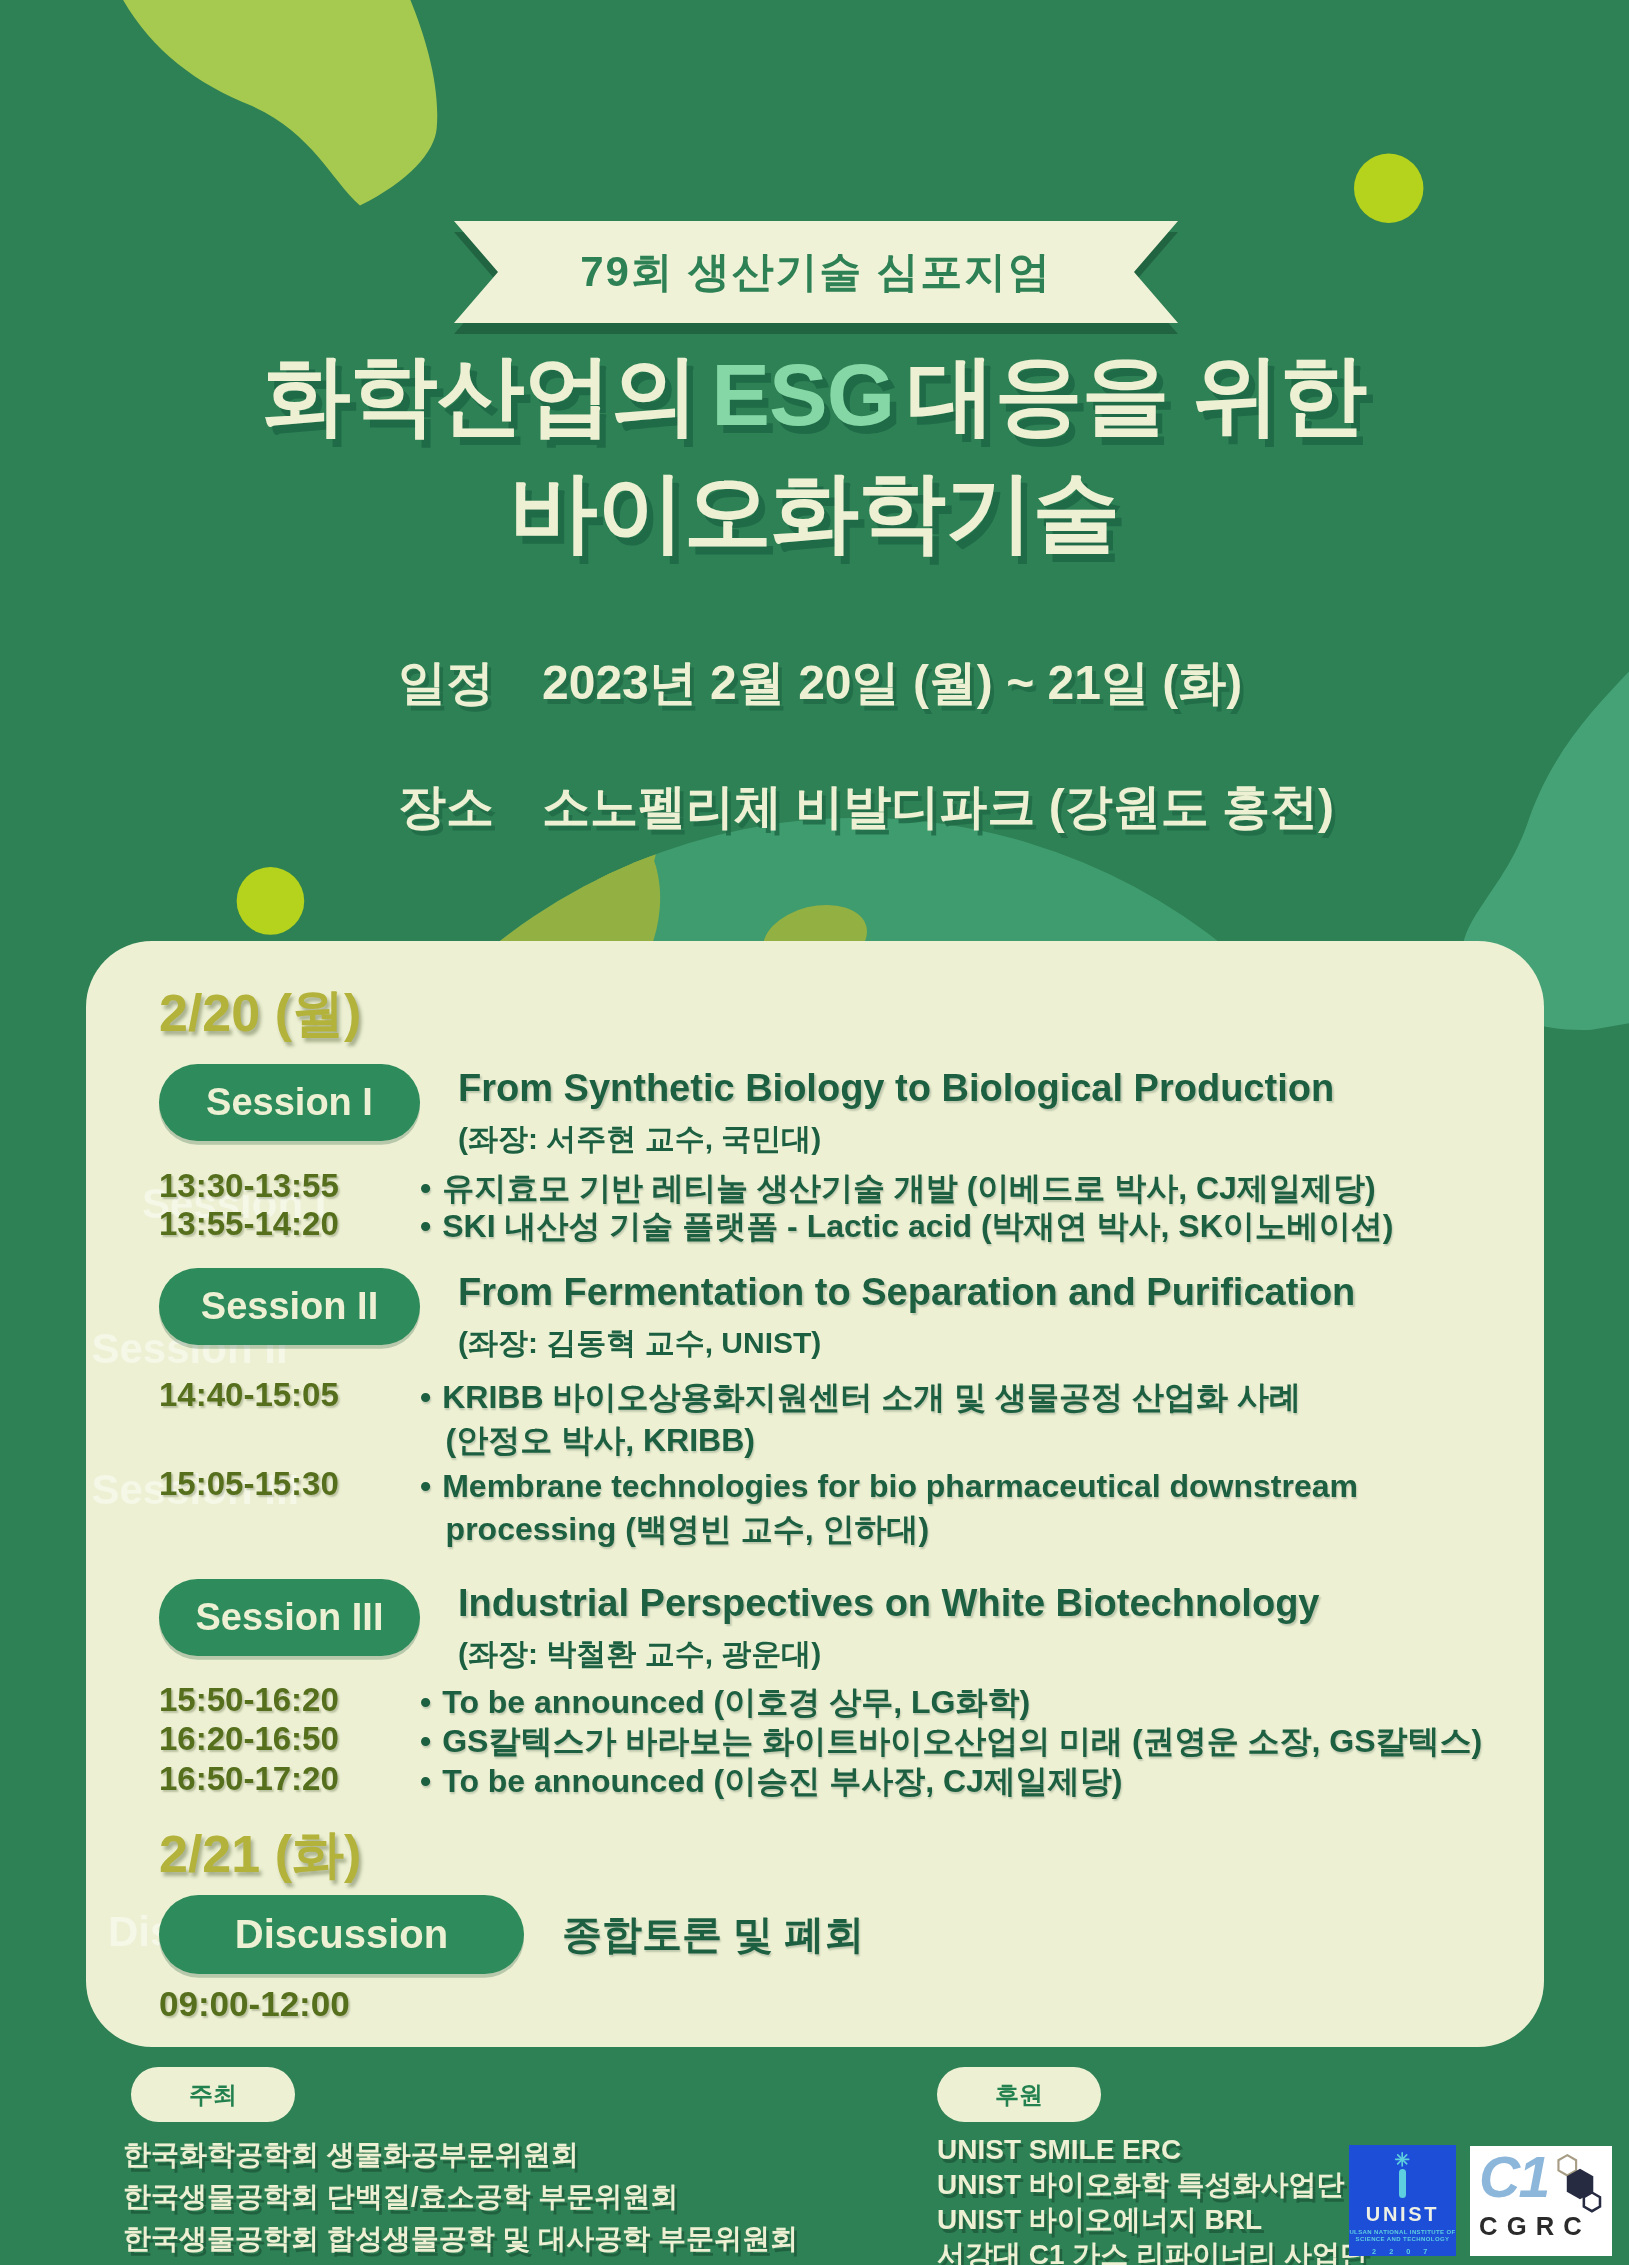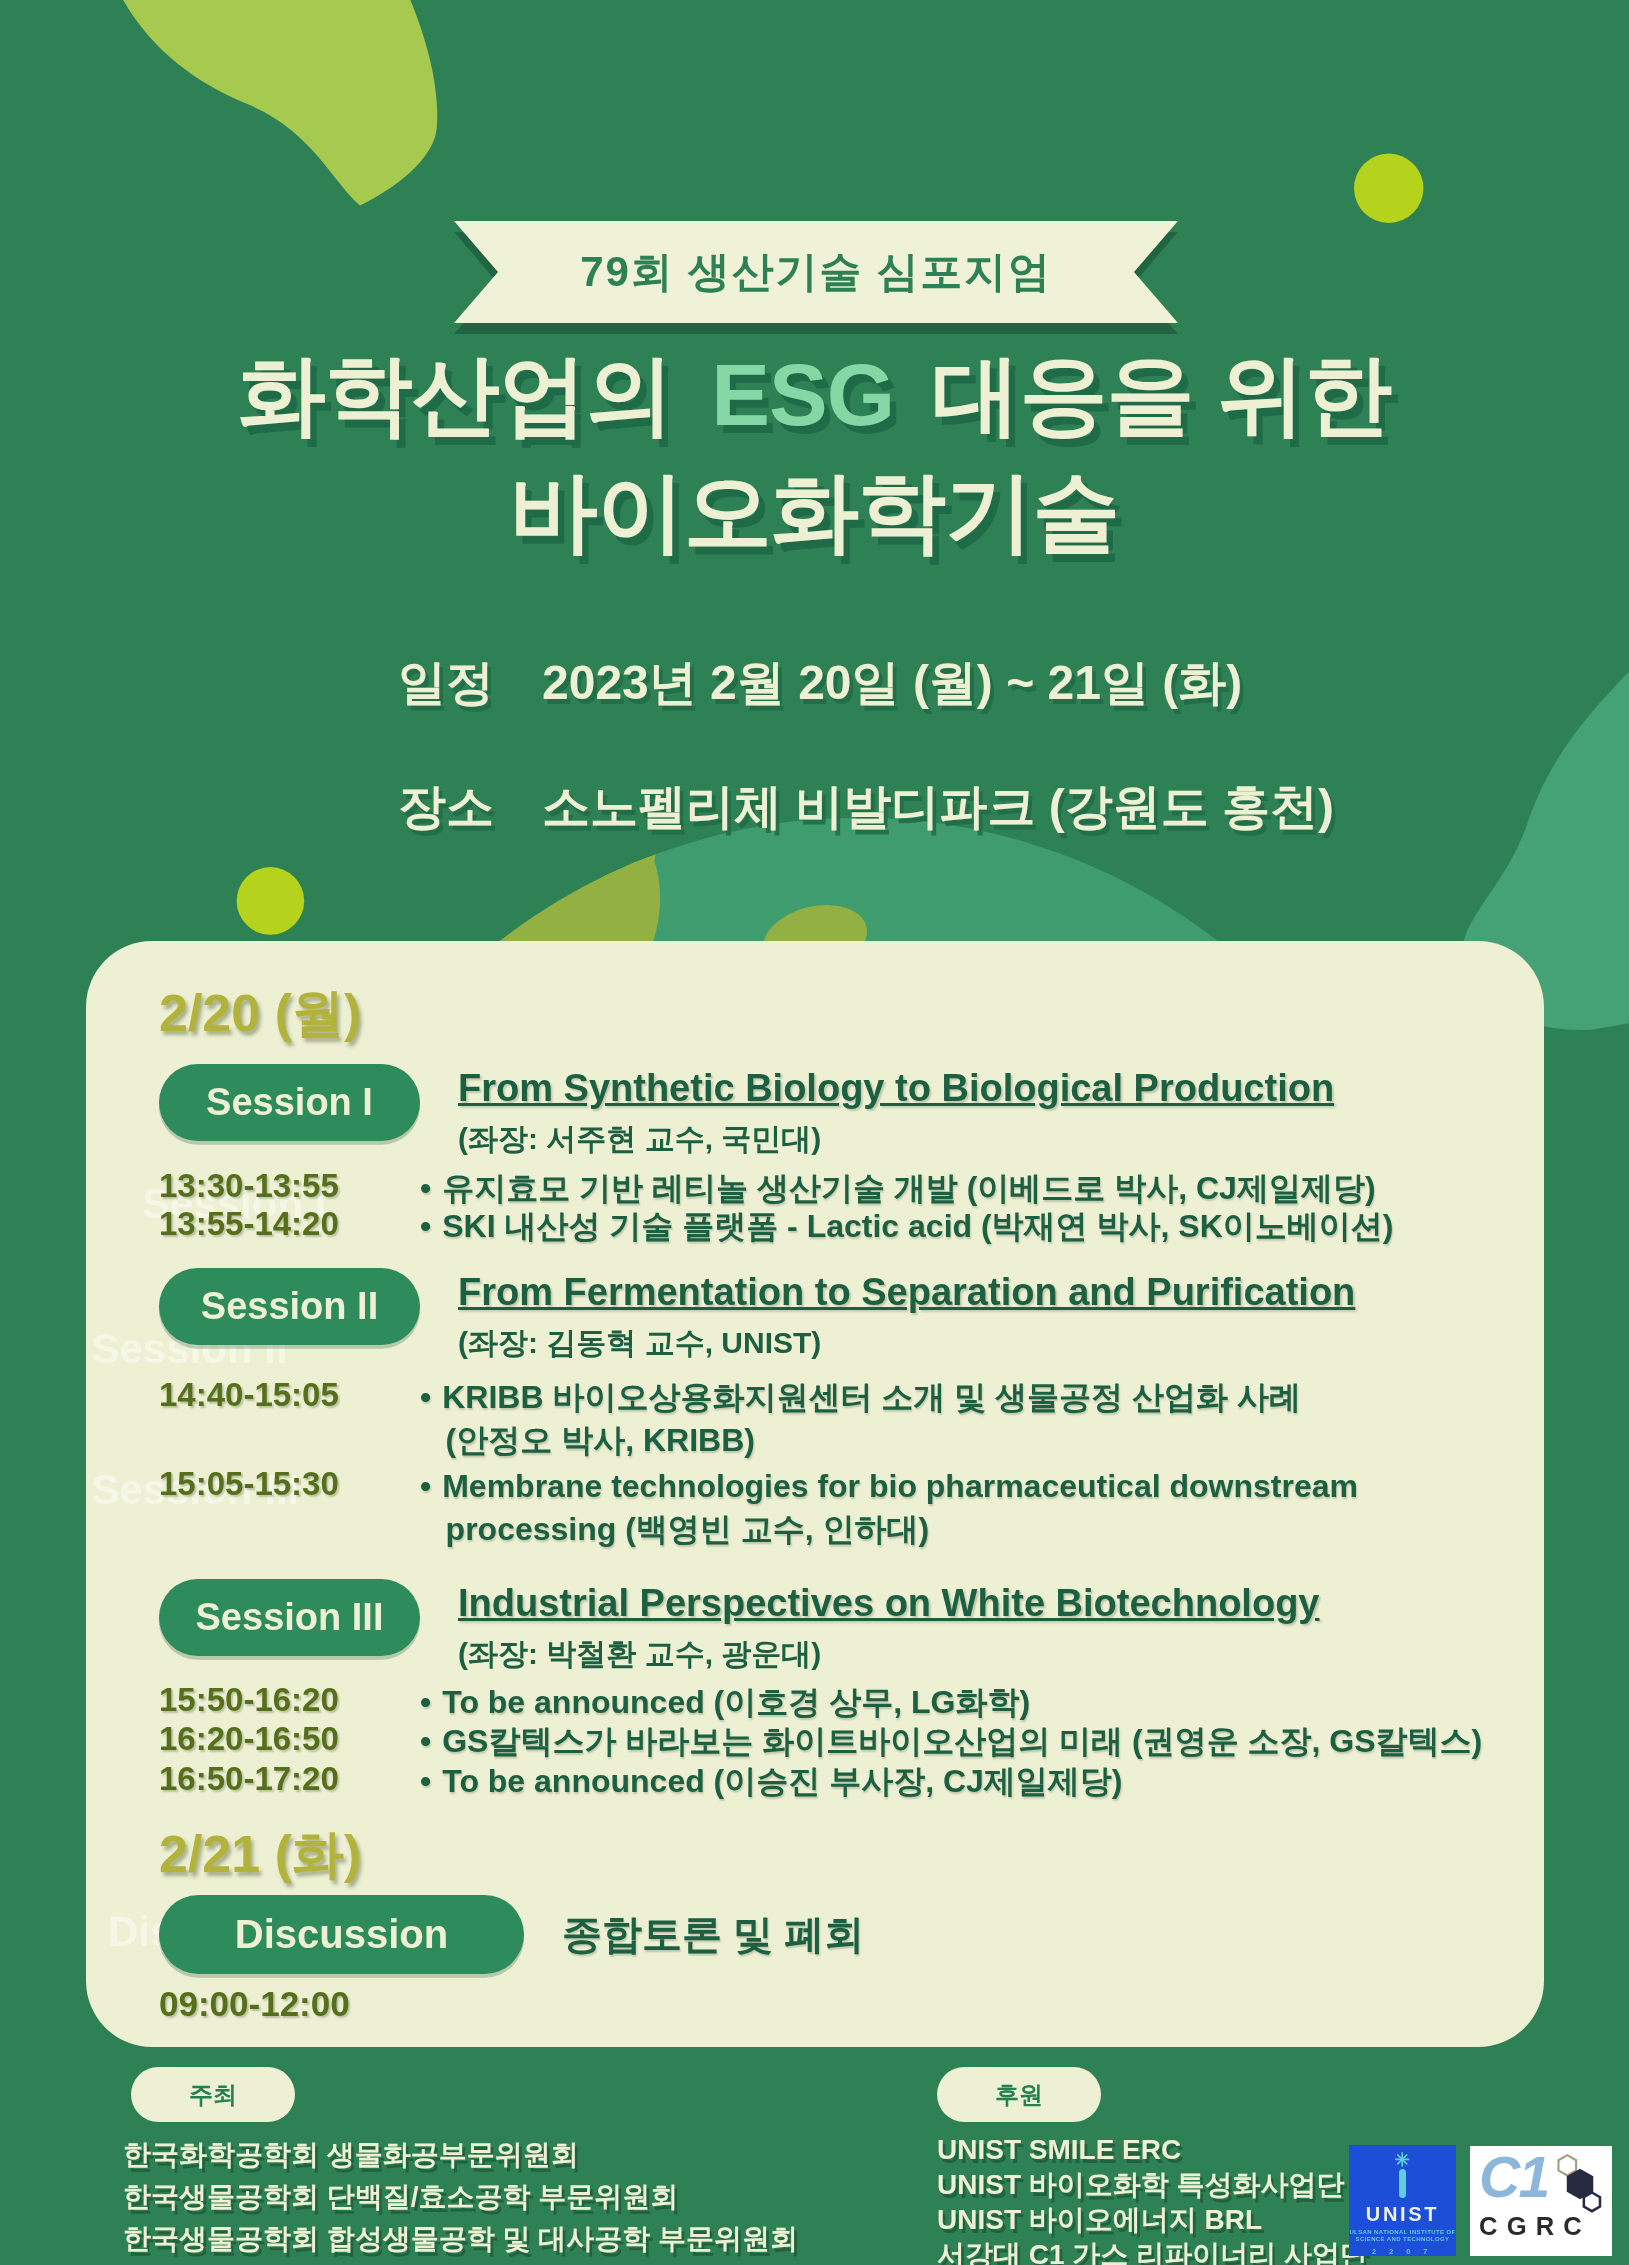--- a/index.html
+++ b/index.html
@@ -10,41 +10,41 @@
   
   .ribbon{position:absolute;left:454px;top:221px;width:724px;height:102px;z-index:2;
           filter:drop-shadow(0 11px 0 rgba(23,77,50,.55));}
   .ribbon-inner{width:100%;height:100%;background:#f0f2d8;display:flex;align-items:center;justify-content:center;
           clip-path:polygon(0 0,100% 0,calc(100% - 44px) 50%,100% 100%,0 100%,44px 50%);}
   .ribbon-text{color:#2e8154;font-size:42px;letter-spacing:1.8px;}
 
   
   .main-title{position:absolute;left:0;top:340px;width:100%;text-align:center;z-index:2;color:#edf0d2;}
   .title-line{font-size:88px;letter-spacing:-0.9px;text-shadow:6.4px 8.2px 0 #1f6b48;
-              display:flex;justify-content:center;gap:38px;line-height:1.25;}
+              display:flex;justify-content:center;gap:13px;line-height:1.25;}
   .title-line.second{margin-top:7.3px;}
   .esg{color:#85d8a6;}
 
   
   .info-row{position:absolute;left:398px;display:flex;gap:42px;z-index:2;color:#edf0d2;font-size:48px;
             text-shadow:3.7px 4.6px 0 rgba(31,107,72,.85);white-space:nowrap;}
   .info-label{min-width:102px;}
 
   
   .schedule-box{position:absolute;left:86px;top:941px;width:1458px;height:1106px;background:#edf0d3;
                 border-radius:66px;z-index:3;overflow:hidden;}
   .ghost{position:absolute;font-size:42px;color:rgba(255,255,255,.45);white-space:nowrap;z-index:0;}
   .day-heading{position:absolute;left:73px;color:#b3b23b;font-size:52px;
                text-shadow:2.7px 3.7px 3.7px rgba(40,60,15,.35);white-space:nowrap;z-index:1;}
   .session-head{position:absolute;left:73px;display:flex;gap:38px;align-items:flex-start;z-index:1;}
   .pill{width:261px;height:77px;background:#2e8b5b;border-radius:42px;color:#edf0d2;font-size:38px;
         display:flex;align-items:center;justify-content:center;flex:none;box-shadow:0 3.7px 0 rgba(25,80,52,.25);}
   .pill.wide{width:365px;height:79px;font-size:40px;}
   .head-text{padding-top:1.8px;}
-  .s-title{color:#1c5f41;font-size:38px;line-height:1.2;text-shadow:1.8px 1.8px 1.8px rgba(10,40,25,.2);white-space:nowrap;text-decoration:underline;}
+  .s-title{color:#1c5f41;font-size:38px;line-height:1.2;text-shadow:1.8px 1.8px 1.8px rgba(10,40,25,.2);white-space:nowrap;}
   .s-chair{color:#1c5f41;font-size:30px;margin-top:7.3px;}
   .talk-row{position:absolute;left:73px;display:flex;align-items:flex-start;z-index:1;}
   .time{width:261px;flex:none;color:#566f1d;font-size:33px;text-shadow:1.8px 1.8px 1.8px rgba(40,60,15,.25);}
   .talk{color:#1c5f41;font-size:32px;line-height:1.34;text-shadow:0.9px 1.8px 1.8px rgba(10,40,25,.2);white-space:nowrap;}
   .bullet{margin-right:11px;}
   .talk-line.cont{padding-left:25.6px;}
   .disc-title{color:#1c5f41;font-size:40px;align-self:center;text-shadow:0.9px 1.8px 1.8px rgba(10,40,25,.2);}
   .disc-time{position:absolute;left:73px;color:#566f1d;font-size:35px;z-index:1;
              text-shadow:1.8px 1.8px 1.8px rgba(40,60,15,.25);}
 

